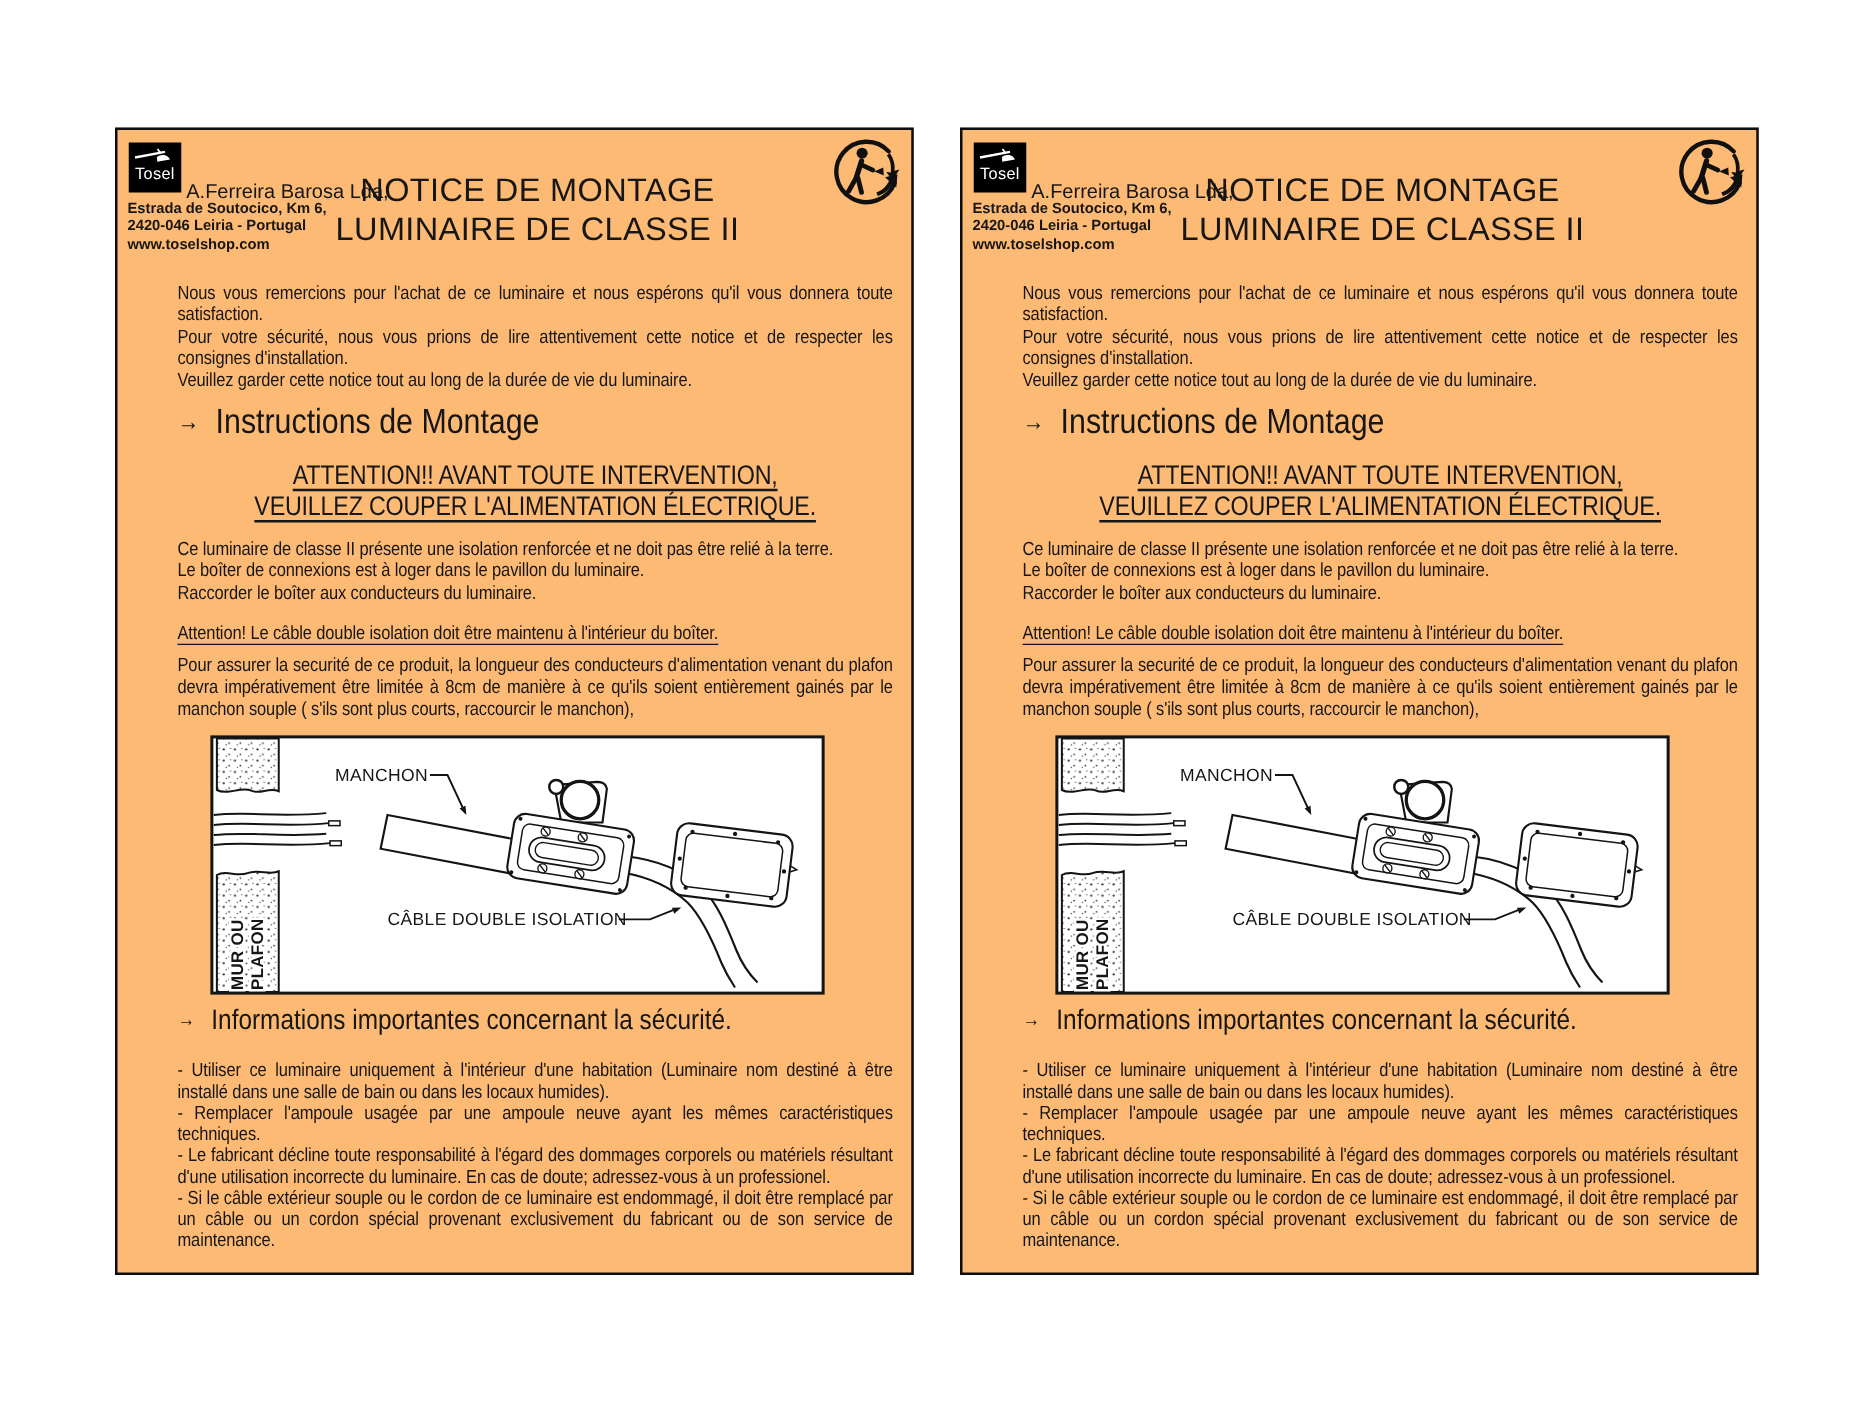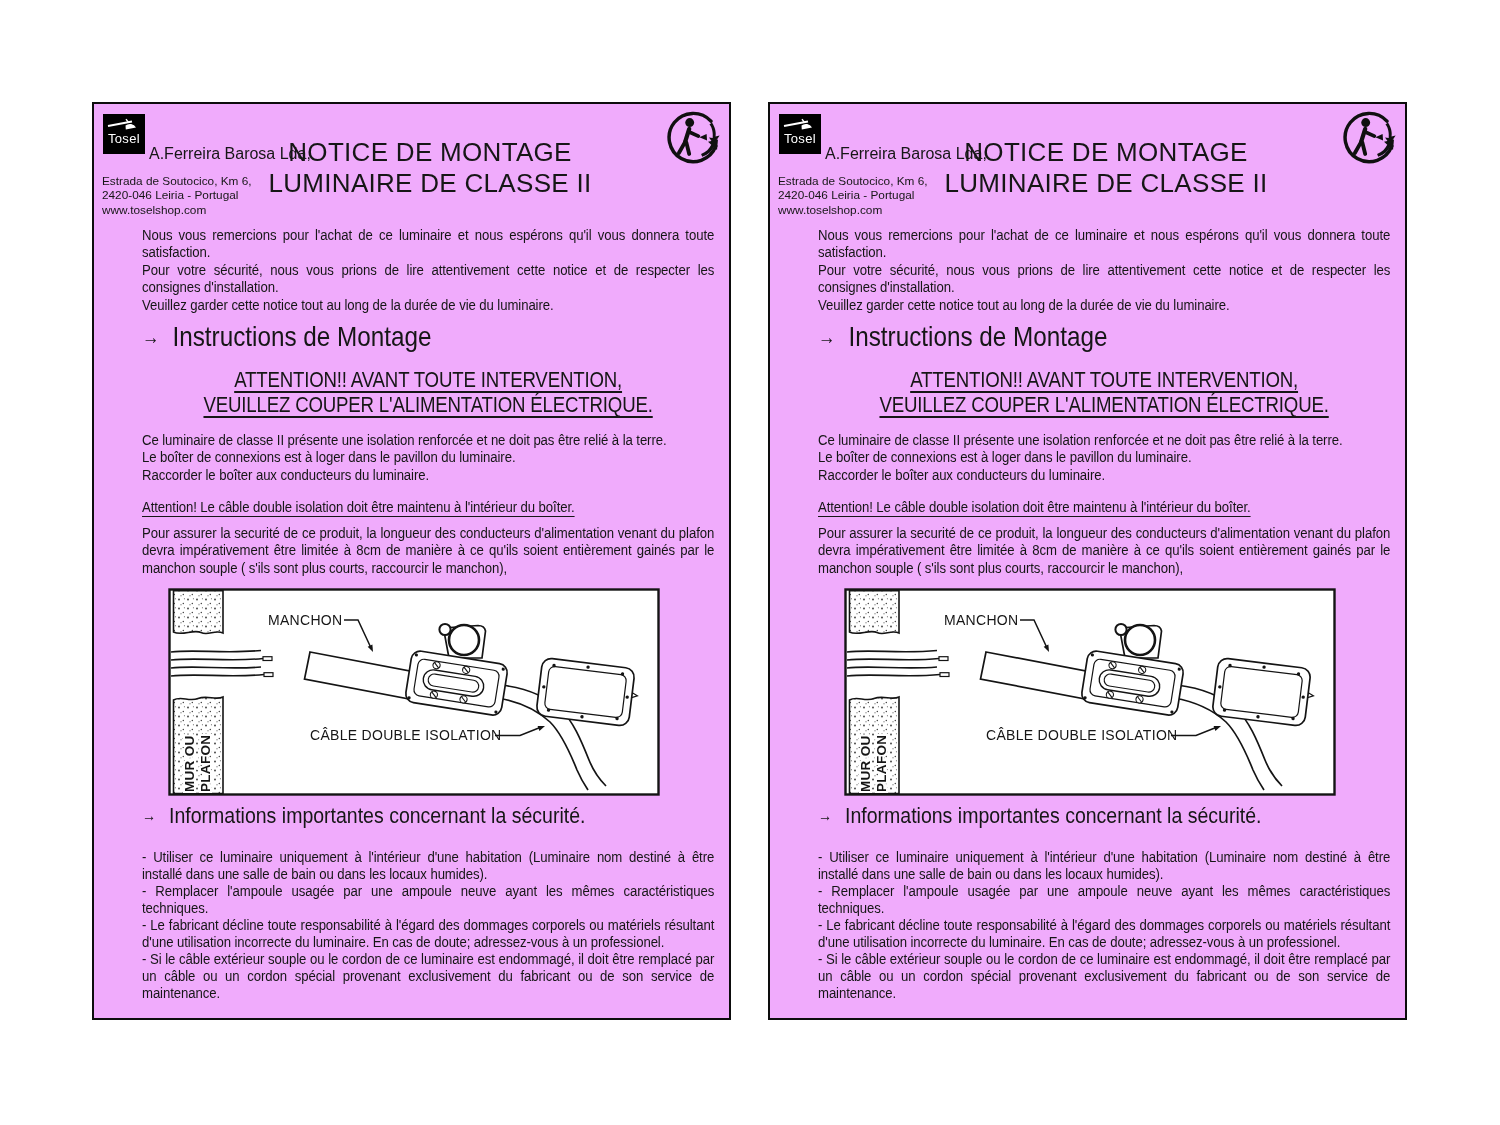--- a/index.html
+++ b/index.html
@@ -3,30 +3,30 @@
 <meta charset="utf-8">
 <style>
   html,body{margin:0;padding:0;}
   body{
     width:1500px;height:1125px;position:relative;background:#ffffff;
     font-family:"Liberation Sans", sans-serif;color:#161616;
     -webkit-font-smoothing:antialiased;
   }
   .panel{
     position:absolute;top:102px;width:635px;height:914px;
-    border:2px solid #0d0d0d;background:#f0abfc;overflow:hidden;
+    border:2px solid #0d0d0d;background:#fdba74;overflow:hidden;
   }
   .panel-left{left:92px;}
   .panel-right{left:768px;}
   .panel-inner{position:absolute;inset:0;}
 
   
   .logo-box{position:absolute;left:9px;top:10px;width:42px;height:40px;background:#000;}
   .addr-first{position:absolute;left:55px;top:41px;font-size:16px;white-space:nowrap;}
-  .addr-block{position:absolute;left:8px;top:70px;font-size:11.8px;line-height:14.4px;white-space:nowrap;}
+  .addr-block{position:absolute;left:8px;top:55px;font-size:11.8px;line-height:14.4px;white-space:nowrap;font-weight:bold;}
   .doc-title{
     position:absolute;left:110px;right:73px;top:33px;text-align:center;
     font-size:26px;line-height:31px;letter-spacing:0.3px;white-space:nowrap;
   }
   .triman{position:absolute;top:6px;right:6px;width:56px;height:56px;}
 
   
   .bx{
     position:absolute;left:48px;top:0;width:660px;height:914px;
     transform:scaleX(0.867);transform-origin:0 0;

